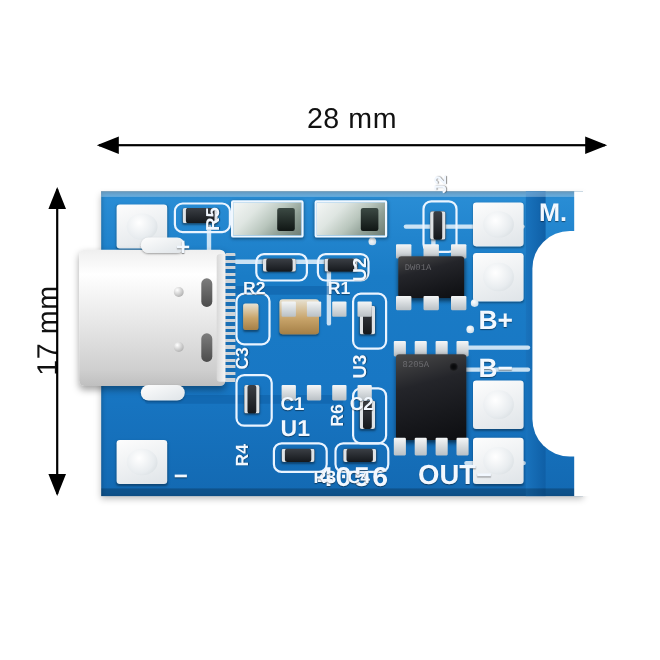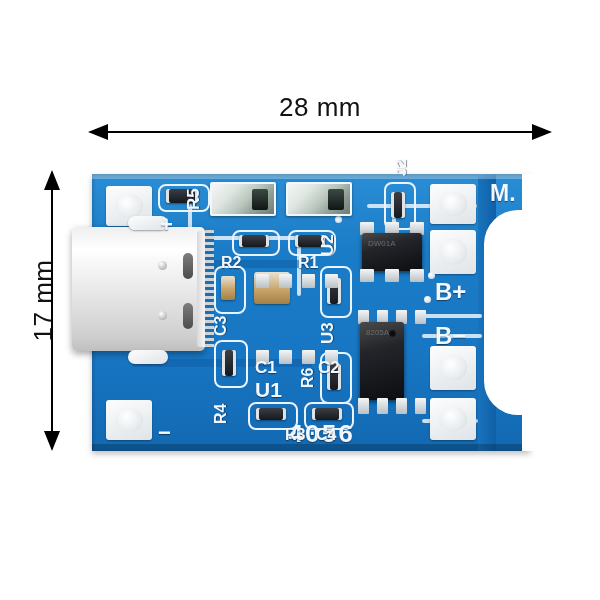--- a/index.html
+++ b/index.html
@@ -78,21 +78,21 @@
   .led{position:absolute;border-radius:2px;
        background:linear-gradient(135deg,#f4f6f5 0%,#dfe6e2 30%,#b9c6bd 55%,#8f9f95 75%,#6e7d74 100%);
        border:2px solid #f0f7ff;box-shadow:0 1px 3px rgba(0,0,0,.4);}
   .led:after{content:"";position:absolute;right:6px;top:15%;width:26%;height:70%;
        background:linear-gradient(180deg,#3c4a44,#101614);border-radius:2px;}
 
   .ic{position:absolute;border-radius:3px;
        background:linear-gradient(165deg,#4a4a4a 0%,#24252a 35%,#17181c 70%,#0d0e11 100%);
        box-shadow:0 2px 4px rgba(0,0,0,.55);}
   .ic .mark{position:absolute;left:6px;top:6px;right:6px;color:#6c6c70;
-       font-size:9px;line-height:10px;font-family:Liberation Sans, sans-serif;}
+       font-size:9px;line-height:10px;font-family:Liberation Mono, monospace;}
   .ic .pin1{position:absolute;width:7px;height:7px;border-radius:50%;
        background:#0a0b0d;box-shadow:inset 0 0 2px #39393c;}
   .legs{position:absolute;display:flex;justify-content:space-between;}
   .legs i{display:block;background:linear-gradient(180deg,#f4f6f7,#b9c0c5);border-radius:1px;}
 
   .trace{position:absolute;background:#e9f3fb;opacity:.85;border-radius:2px;}
   .tracedk{position:absolute;background:#0e5fa6;opacity:.55;border-radius:2px;}
   .via{position:absolute;width:7px;height:7px;border-radius:50%;
        background:radial-gradient(circle at 40% 35%,#fff,#bcd2e3);}
 </style>
@@ -226,21 +226,21 @@
         <i style="width:14px;height:13px;"></i>
     </div>
     <div class="via" style="left:336px;top:98px;"></div>
 
     <div class="legs" style="left:266px;top:136px;width:68px;height:14px;">
       <i style="width:11px;height:14px;"></i>
         <i style="width:11px;height:14px;"></i>
         <i style="width:11px;height:14px;"></i>
         <i style="width:11px;height:14px;"></i>
     </div>
-    <div class="ic" style="left:268px;top:148px;width:44px;height:78px;">
+    <div class="ic" style="left:268px;top:148px;width:64px;height:78px;">
       <span class="mark" style="font-size:8px;">8205A</span>
       <span class="pin1" style="right:8px;top:8px;"></span>
     </div>
     <div class="legs" style="left:266px;top:224px;width:68px;height:16px;">
       <i style="width:11px;height:16px;"></i>
         <i style="width:11px;height:16px;"></i>
         <i style="width:11px;height:16px;"></i>
         <i style="width:11px;height:16px;"></i>
     </div>
 
@@ -250,20 +250,21 @@
     <div class="silk" style="left:66px;top:246px;font-size:22px;">−</div>
 
     <div class="silk" style="left:300px;top:2px;font-size:15px;transform:rotate(-90deg);transform-origin:left top;">J2</div>
 
     <div class="silk" style="left:398px;top:6px;font-size:23px;">M.</div>
 
     <div class="silk" style="left:343px;top:104px;font-size:24px;">B+</div>
     <div class="silk" style="left:343px;top:148px;font-size:24px;">B−</div>
 
     <div class="silk" style="left:196px;top:246px;font-size:26px;letter-spacing:1px;font-family:Liberation Mono, monospace;">4056</div>
+    <div class="silk" style="left:288px;top:244px;font-size:25px;">OUT−</div>
 
     <div class="silk" style="left:129px;top:80px;font-size:16px;">R2</div>
     <div class="silk" style="left:206px;top:80px;font-size:16px;">R1</div>
     <div class="silk" style="left:120px;top:162px;font-size:16px;transform:rotate(-90deg);transform-origin:left top;">C3</div>
     <div class="silk" style="left:120px;top:250px;font-size:16px;transform:rotate(-90deg);transform-origin:left top;">R4</div>
 
     <div class="silk" style="left:163px;top:184px;font-size:17px;">C1</div>
     <div class="silk" style="left:163px;top:204px;font-size:21px;">U1</div>
 
     <div class="silk" style="left:226px;top:184px;font-size:17px;">C2</div>

